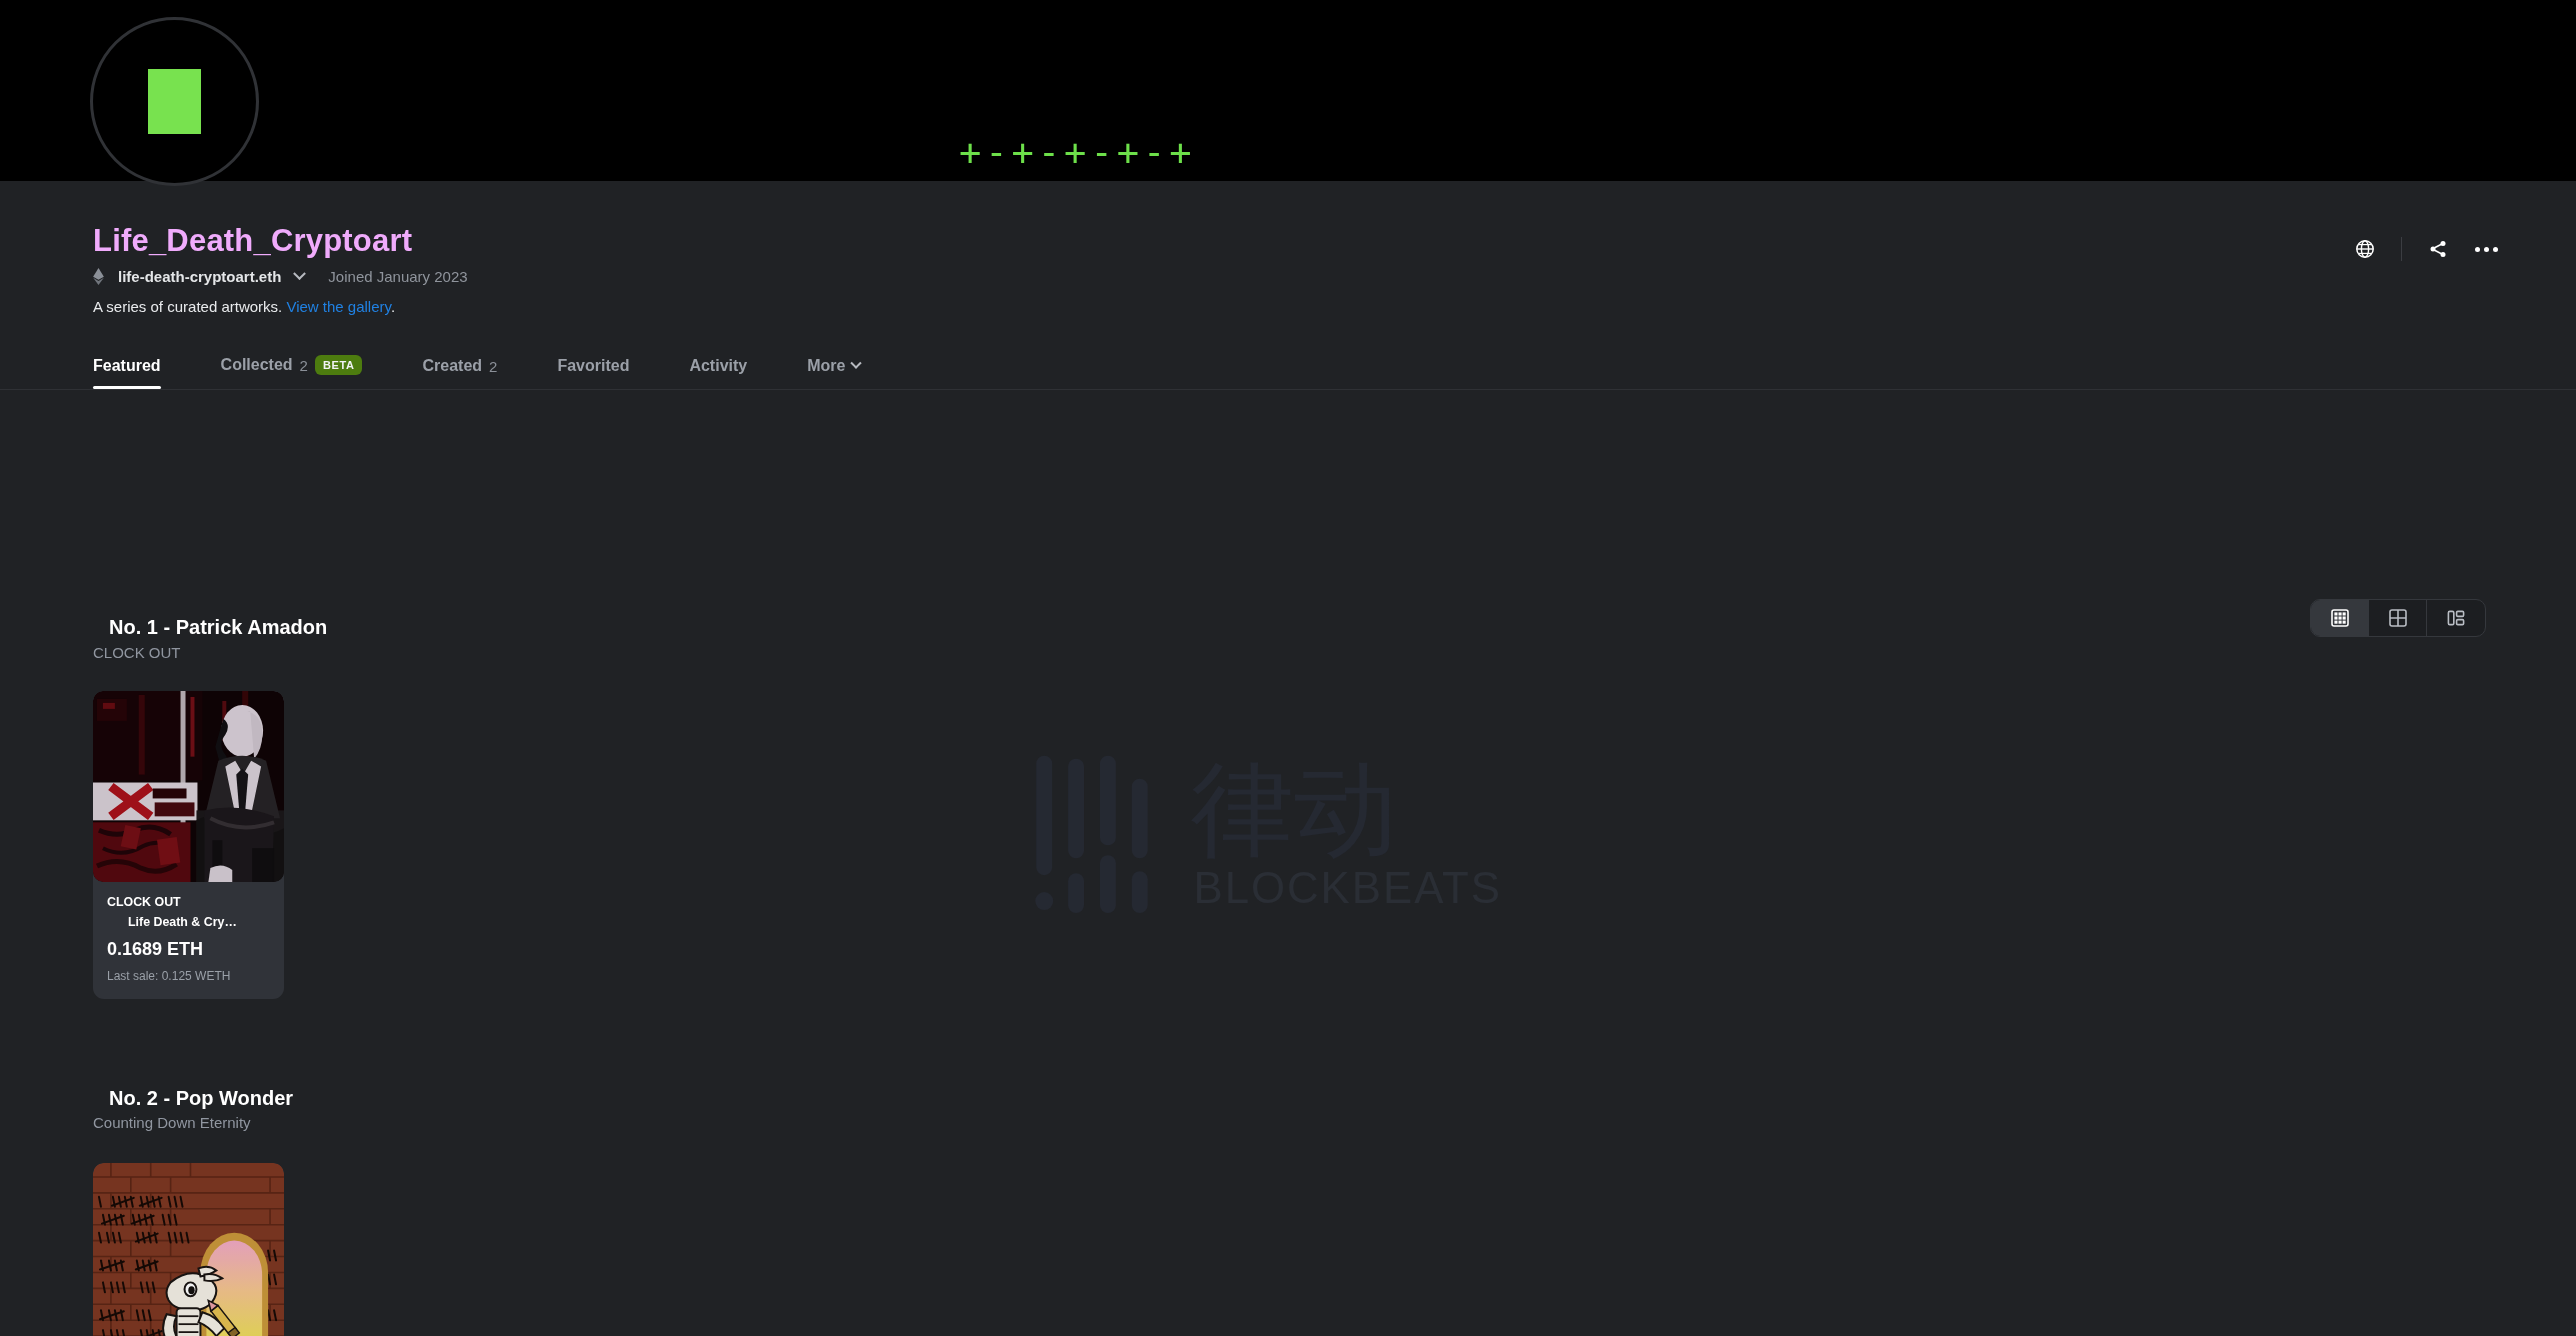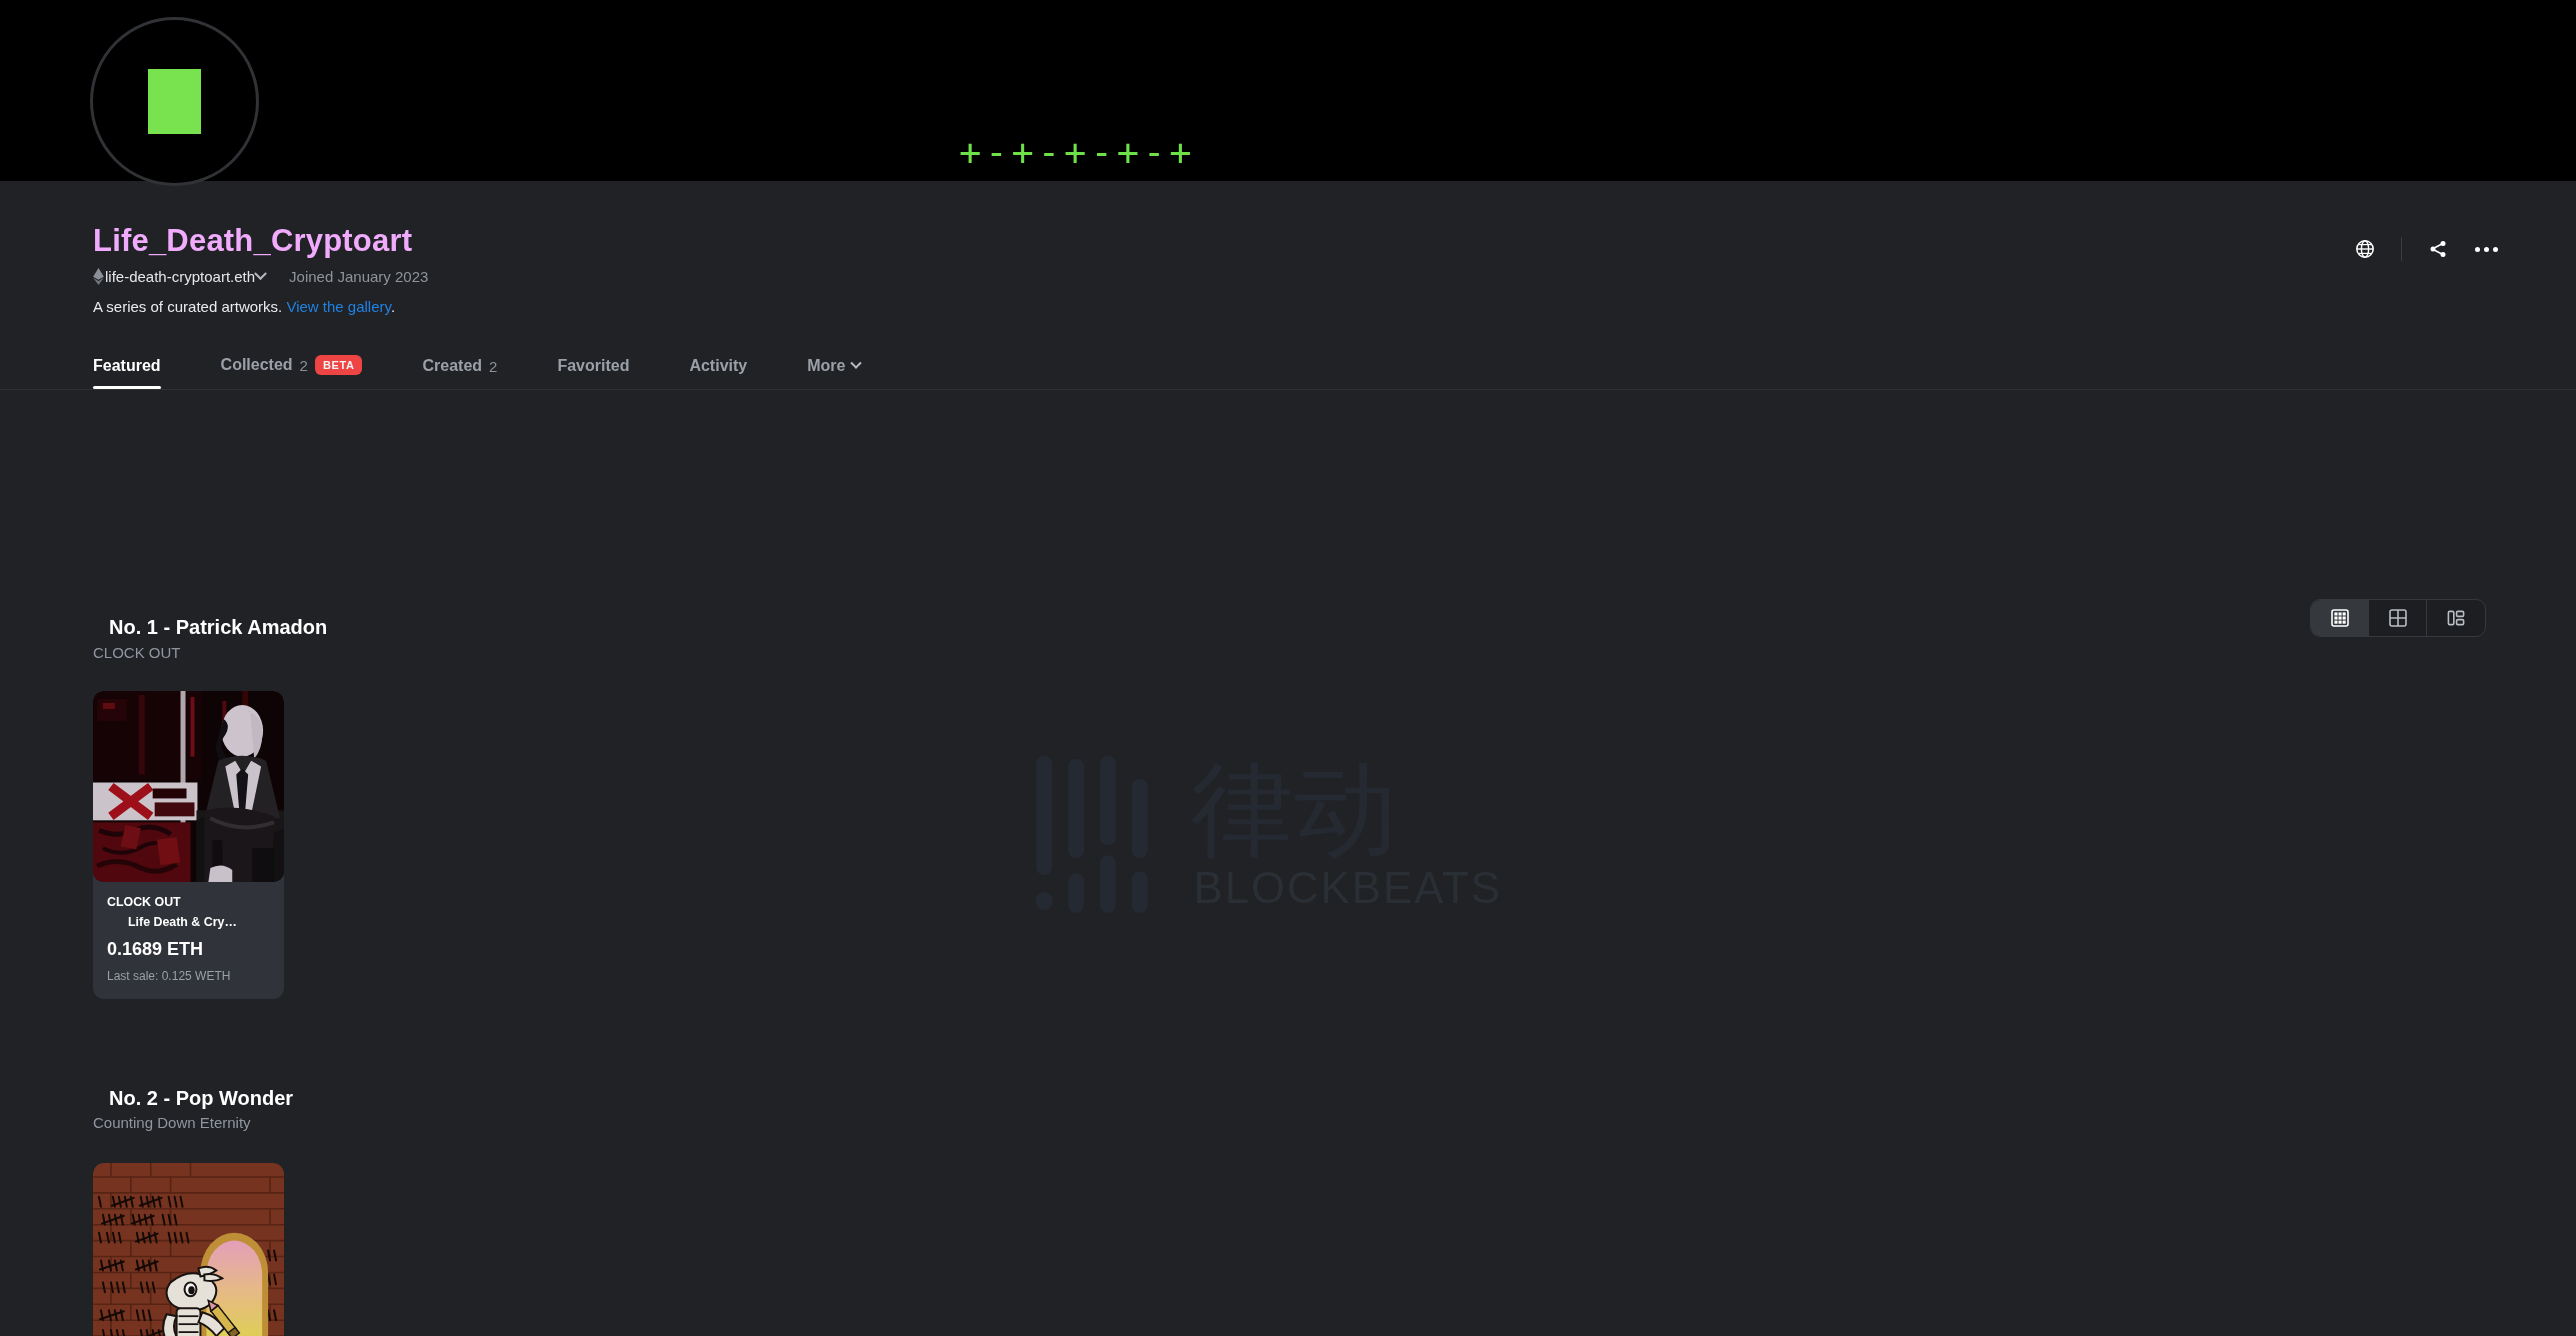--- a/index.html
+++ b/index.html
@@ -67,24 +67,24 @@
     left: 93px;
     top: 268px;
     display: flex;
     align-items: center;
     gap: 7px;
     font-size: 15px;
   }
   .eth-icon { display: inline-block; width: 11px; height: 17px; }
   .ens {
     color: #e4e6e8;
-    font-weight: 400;
+    font-weight: 700;
     display: inline-flex;
     align-items: center;
-    gap: 1px;
+    gap: 14px;
   }
   .chev {
     display: inline-block;
     width: 9px; height: 9px;
     border-right: 2px solid #b7bac0;
     border-bottom: 2px solid #b7bac0;
     transform: rotate(45deg) translate(-2px,-2px);
   }
   .joined { color: #8f949c; margin-left: 17px; font-size: 15px; }
   .profile-bio {
@@ -147,21 +147,21 @@
   .tab.active::after {
     content: "";
     position: absolute;
     left: 0; right: 22px; bottom: 0;
     height: 3px;
     background: #ffffff;
     border-radius: 2px;
   }
   .tab-count { color: #8b9098; font-weight: 400; font-size: 15px; }
   .beta-badge {
-    background: #ef4444;
+    background: #4d7c0f;
     color: #f2f3f4;
     font-size: 11px;
     font-weight: 700;
     letter-spacing: 0.6px;
     padding: 4px 8px;
     border-radius: 6px;
   }
   .tab .chev-sm {
     display: inline-block;
     width: 8px; height: 8px;

